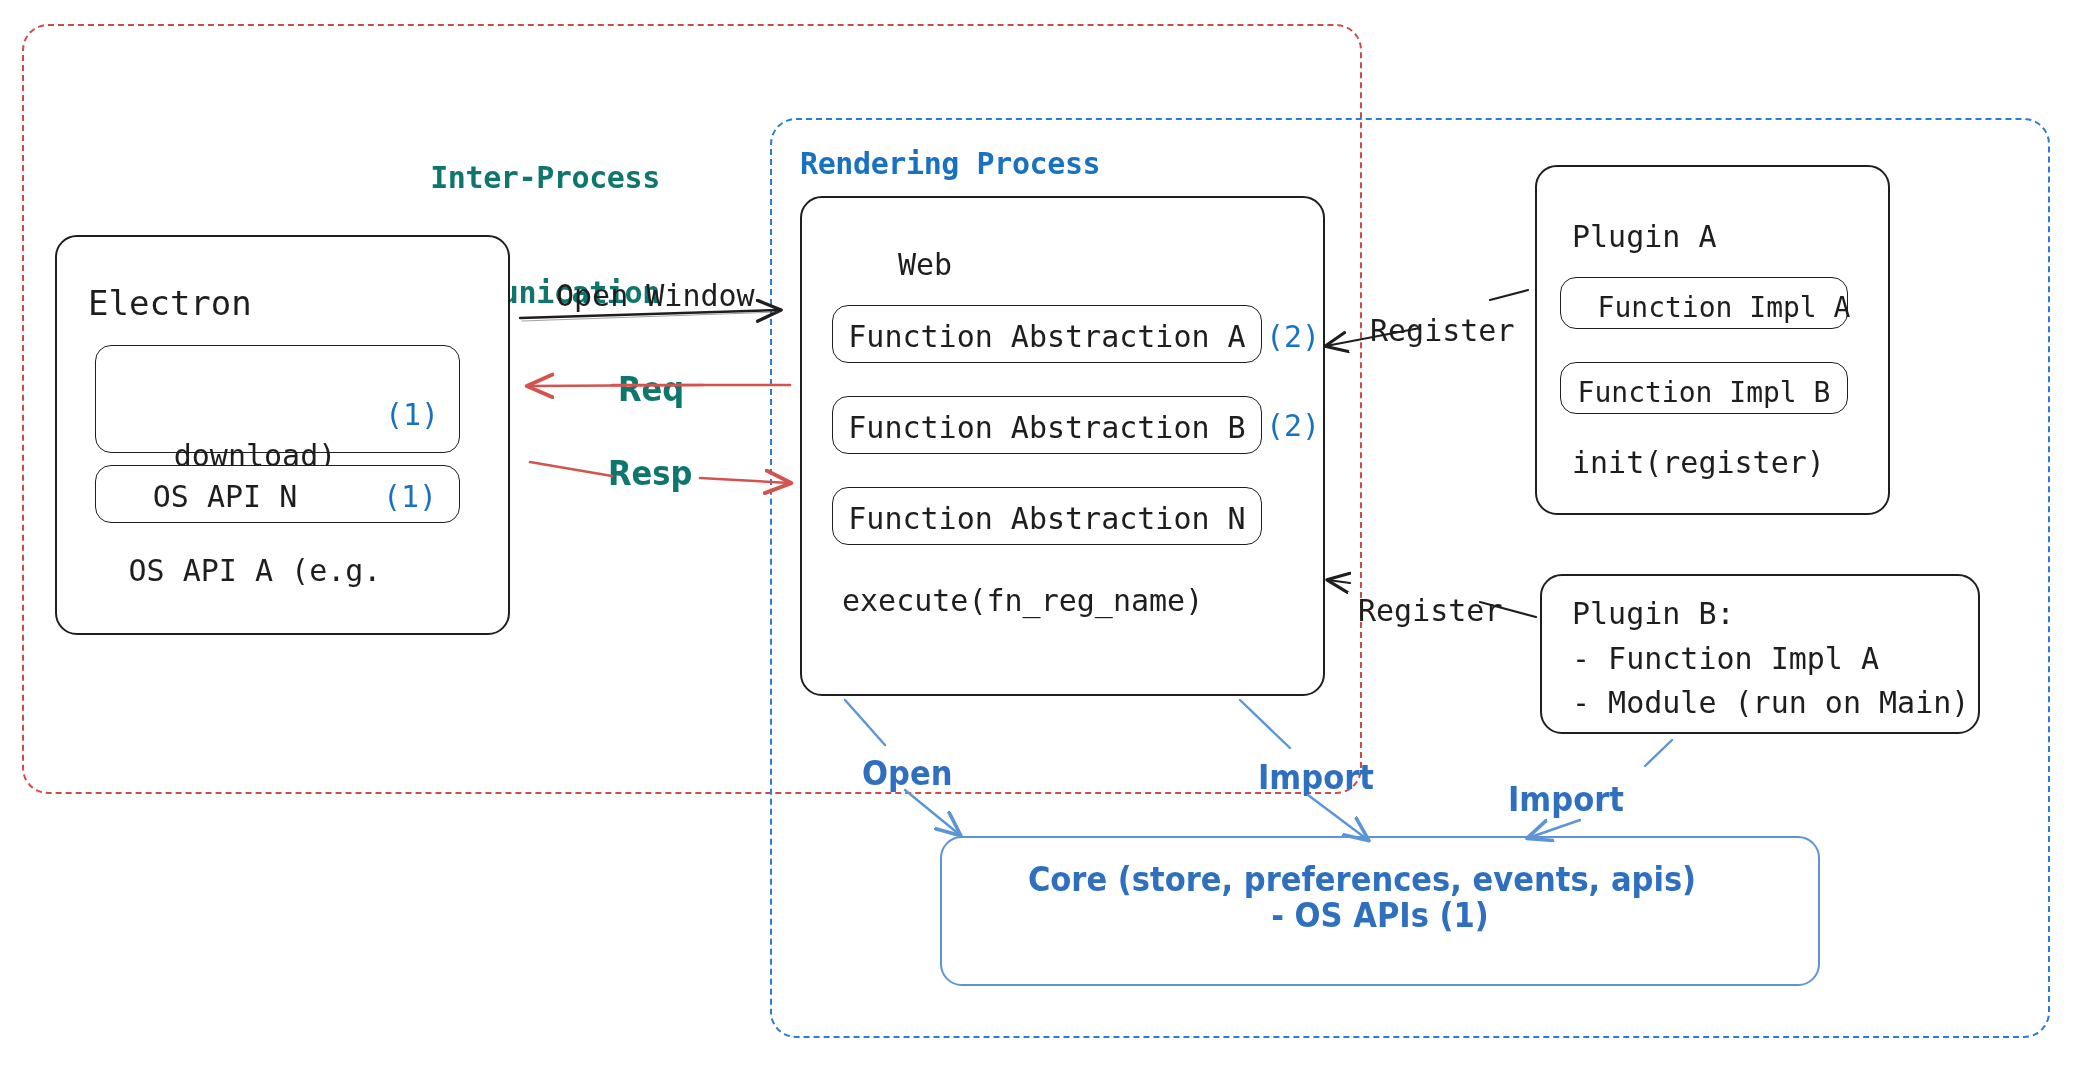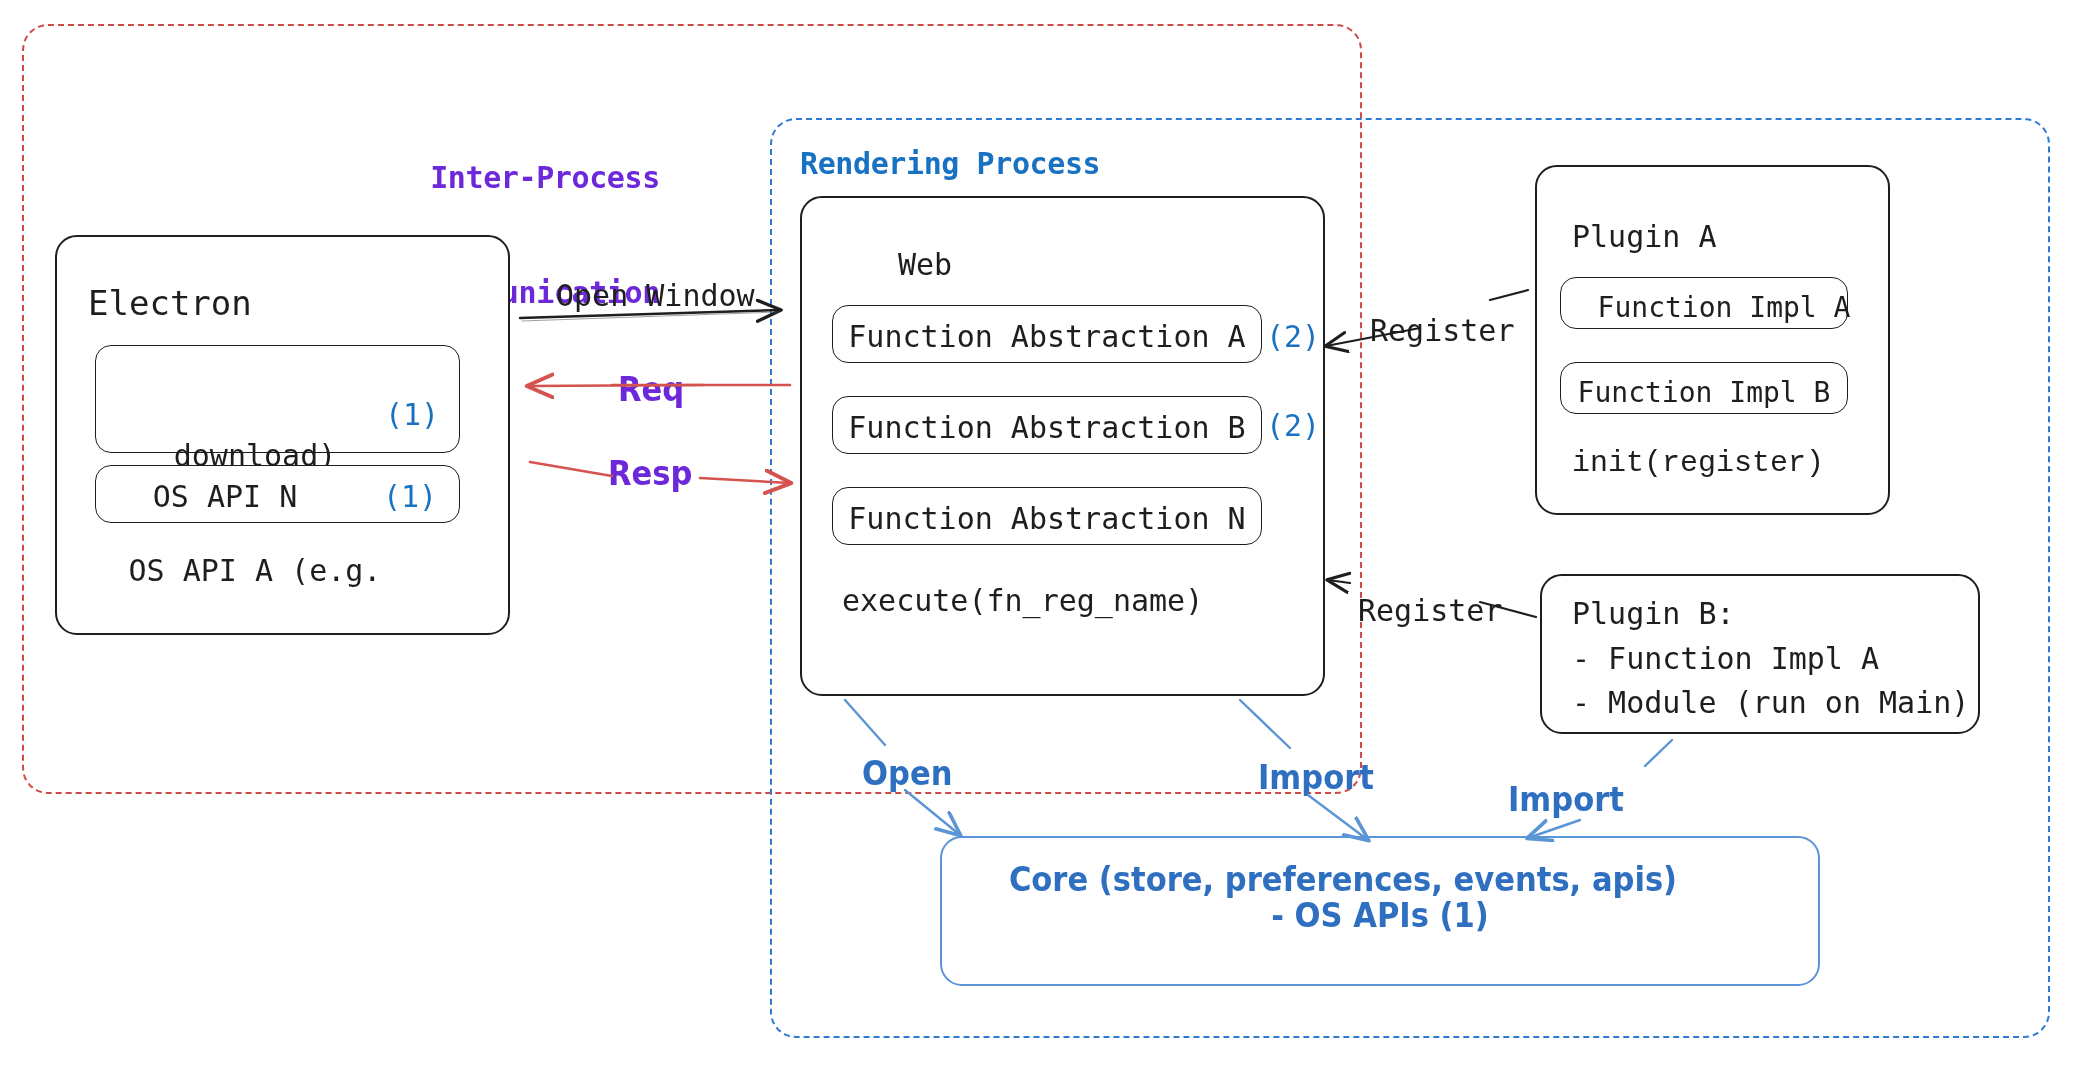--- a/index.html
+++ b/index.html
@@ -22,21 +22,21 @@
     border-radius:26px;border-width:2.4px;border-style:dashed;
   }
   .dash-red{border-color:#cf4a47;}
   .dash-blue{border-color:#2d7ad6;}
 
   .label{position:absolute;white-space:pre;line-height:1.28;}
   .ctr{text-align:center;}
 
   .t-dark{color:#1e1e1e;}
   .t-blue{color:#1971c2;}
-  .t-red{color:#6d28d9;}
+  .t-red{color:#0f766e;}
   .t-corecol{color:#2f6fc0;}
 
   .f-mono{font-family:"DejaVu Sans Mono","Liberation Mono",monospace;}
   
   .f-hand{font-family:"DejaVu Sans Mono","Liberation Mono",monospace;
           font-weight:bold;letter-spacing:-0.4px;}
   .f-cond{font-family:"DejaVu Sans Condensed","DejaVu Sans","Liberation Sans",sans-serif;
           font-weight:bold;}
 
   .s34{font-size:34px;}
@@ -98,29 +98,29 @@
 
   <div class="box" style="left:1535px;top:165px;width:355px;height:350px;"></div>
   <div class="label f-mono s30 t-dark" style="left:1572px;top:218px;">Plugin A</div>
 
   <div class="box inner" style="left:1560px;top:277px;width:288px;height:52px;"></div>
   <div class="label f-mono s28 t-dark ctr" style="left:1562px;top:290px;width:284px;padding-left:20px;">Function Impl A</div>
 
   <div class="box inner" style="left:1560px;top:362px;width:288px;height:52px;"></div>
   <div class="label f-mono s28 t-dark ctr" style="left:1562px;top:375px;width:284px;">Function Impl B</div>
 
-  <div class="label f-mono s30 t-dark" style="left:1572px;top:444px;font-family:Liberation Mono, monospace;">init(register)</div>
+  <div class="label f-mono s30 t-dark" style="left:1572px;top:444px;">init(register)</div>
 
   <div class="box" style="left:1540px;top:574px;width:440px;height:160px;"></div>
   <div class="label f-mono s30 t-dark" style="left:1572px;top:595px;">Plugin B:</div>
   <div class="label f-mono s30 t-dark" style="left:1572px;top:640px;">- Function Impl A</div>
   <div class="label f-mono s30 t-dark" style="left:1572px;top:684px;">- Module (run on Main)</div>
 
   <div class="core-box" style="left:940px;top:836px;width:880px;height:150px;"></div>
-  <div class="label f-cond s34 t-corecol ctr" style="left:908px;top:858px;width:870px;">Core (store, preferences, events, apis)</div>
+  <div class="label f-cond s34 t-corecol ctr" style="left:927px;top:858px;width:870px;">Core (store, preferences, events, apis)</div>
   <div class="label f-cond s34 t-corecol ctr" style="left:945px;top:894px;width:870px;">- OS APIs (1)</div>
 
   <div class="label f-mono s30 t-dark" style="left:556px;top:277px;">Open Window</div>
 
   <div class="label f-cond s34 t-red" style="left:618px;top:368px;">Req</div>
 
   <div class="label f-cond s34 t-red" style="left:608px;top:452px;">Resp</div>
 
   <div class="label f-mono s30 t-dark" style="left:1370px;top:312px;">Register</div>
 

